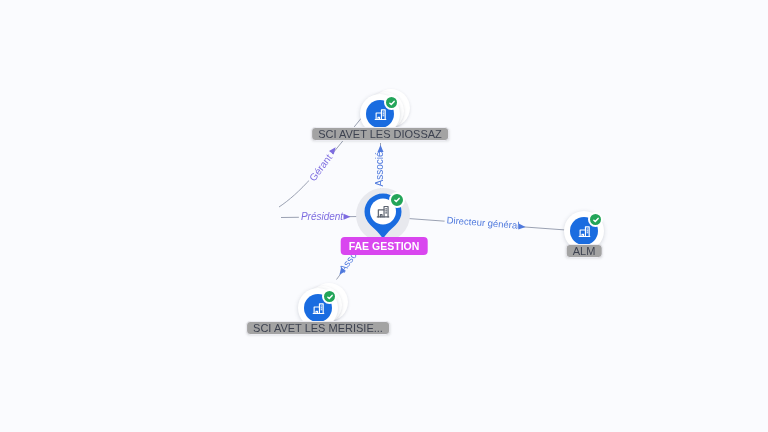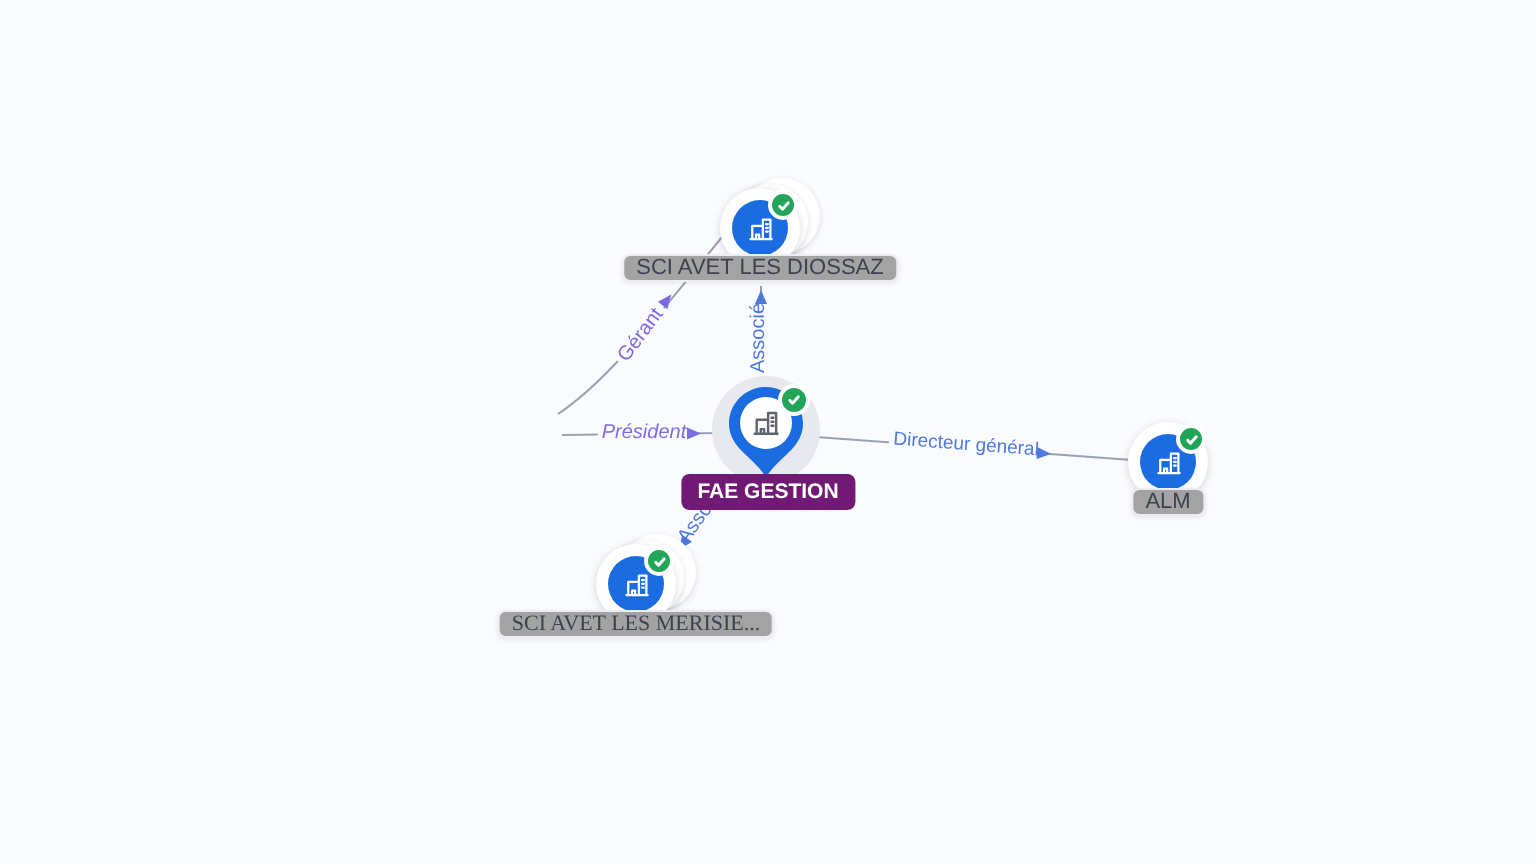--- a/index.html
+++ b/index.html
@@ -25,21 +25,21 @@
   .el-gerant{left:321px;top:168px;--rot:-53deg;}
   .el-associe-top{left:380px;top:169px;--rot:-90deg;}
   .el-president{left:322px;top:217px;font-style:italic;--rot:0deg;}
   .el-dg{left:483px;top:223px;--rot:4.3deg;font-size:9.5px;}
   .el-associe-bottom{left:352px;top:257px;--rot:-54deg;}
   
   .node{position:absolute;width:40px;height:40px;z-index:4;}
   .n-top{left:360px;top:94px;}
   .n-elodie{left:237px;top:201px;}
   .n-alm{left:564px;top:211px;}
-  .n-bottom{left:298px;top:272px;font-family:Liberation Serif, serif;}
+  .n-bottom{left:298px;top:288px;}
   .stack{position:absolute;width:38px;height:38px;border-radius:50%;
     background:#fff;box-shadow:0 1px 3px rgba(70,80,100,.18);}
   .stack.s1{left:6px;top:-2px;}
   .stack.s2{left:12px;top:-5px;}
   .stack.s3{left:18px;top:-8px;}
   .disc{position:absolute;left:0;top:0;width:40px;height:40px;border-radius:50%;
     background:#fff;box-shadow:0 1px 4px rgba(70,80,100,.22);cursor:pointer;}
   .inner{position:absolute;left:6px;top:6px;width:28px;height:28px;border-radius:50%;
     display:flex;align-items:center;justify-content:center;}
   .inner.company{background:#1a6ce0;}
@@ -56,21 +56,21 @@
   
   .focus-node{position:absolute;left:0;top:0;z-index:4;}
   .halo{position:absolute;left:356px;top:188px;width:54px;height:54px;border-radius:50%;
     background:#e8e9ee;}
   .pin{position:absolute;left:363px;top:192px;cursor:pointer;}
   .focus-badge{position:absolute;left:389px;top:192px;width:16px;height:16px;border-radius:50%;
     background:#23a559;border:2px solid #fff;box-sizing:border-box;z-index:5;
     display:flex;align-items:center;justify-content:center;}
   .focus-label{
     position:absolute;left:384px;top:237px;transform:translateX(-50%);
-    background:#701a75;color:#fff;font-weight:700;font-size:10.5px;
+    background:#d946ef;color:#fff;font-weight:700;font-size:10.5px;
     padding:3px 8px;border-radius:4px;white-space:nowrap;cursor:pointer;z-index:6;
   }
 </style>
 </head>
 <body>
 
 <div class="canvas">
 
   <svg class="layer" width="768" height="432">
     <path class="eline" d="M279 207 C300 193 318 172 363 116"></path>

